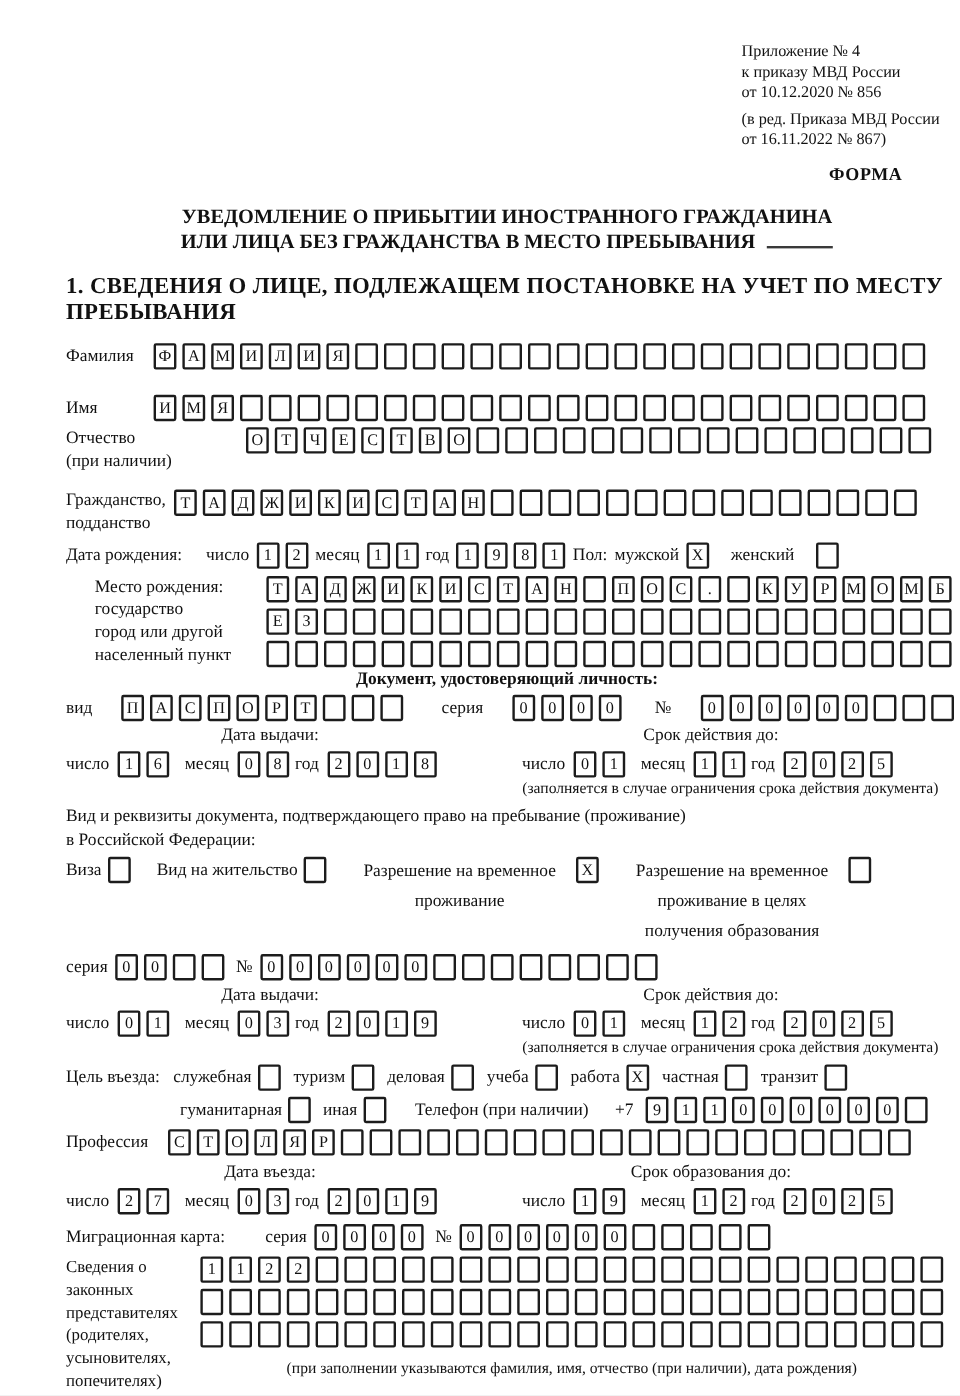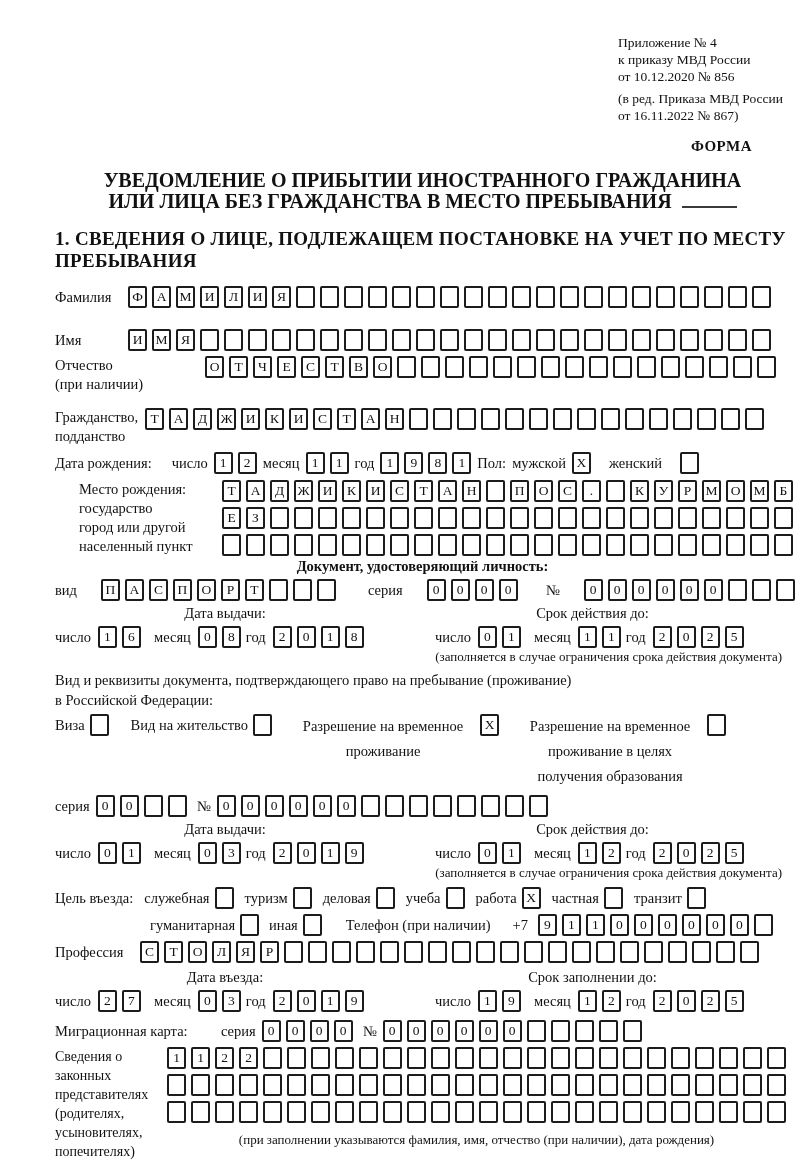--- a/index.html
+++ b/index.html
@@ -5,21 +5,21 @@
   html,body{margin:0;padding:0;background:#e8e8e8;}
   .page{
     width:800px;height:1163px;background:#ffffff;margin:0 auto;
     box-sizing:border-box;padding:34px 10px 0 55px;overflow:hidden;
     font-family:"Liberation Serif","DejaVu Serif",serif;color:#111;font-size:14.5px;
     position:relative;
   }
   .ref{margin-left:563px;width:190px;font-size:13.5px;line-height:17px;}
   .ref .gap{height:5px;}
   .forma{margin-top:14px;text-align:right;padding-right:38px;font-weight:bold;font-size:15px;letter-spacing:.5px;}
-  .title{margin-top:15px;text-align:center;font-weight:bold;font-size:20px;line-height:21px;}
+  .title{margin-top:15px;text-align:center;font-weight:bold;font-size:17px;line-height:21px;}
   .title-underline{display:inline-block;width:55px;border-bottom:2px solid #3a3a3a;margin-left:10px;}
   .sec-heading{margin-top:16px;font-weight:bold;font-size:19px;letter-spacing:.3px;}
   .row{display:flex;align-items:center;}
   .row.top{align-items:flex-start;}
   .lblcol{flex:none;line-height:19px;}
   .cells{display:flex;gap:5px;flex:none;}
   .cell{
     flex:none;box-sizing:border-box;width:19px;height:22px;border:2px solid #1c1c1c;border-radius:2px;
     display:inline-flex;align-items:center;justify-content:center;
     font-size:13.5px;background:#fff;
@@ -609,21 +609,21 @@
         <span class="l">год</span>
         <span class="cells">
             <span class="cell">2</span>
             <span class="cell">0</span>
             <span class="cell">1</span>
             <span class="cell">9</span>
           </span>
       </div>
     </div>
     <div class="col-r">
-      <div class="colhead">Срок заполнении до:</div>
+      <div class="colhead">Срок образования до:</div>
       <div class="dg" style="margin-left:40px;">
         <span class="l">число</span>
         <span class="cells">
             <span class="cell">1</span>
             <span class="cell">9</span>
           </span>
         <span class="l" style="margin-left:8px;">месяц</span>
         <span class="cells">
             <span class="cell">1</span>
             <span class="cell">2</span>

